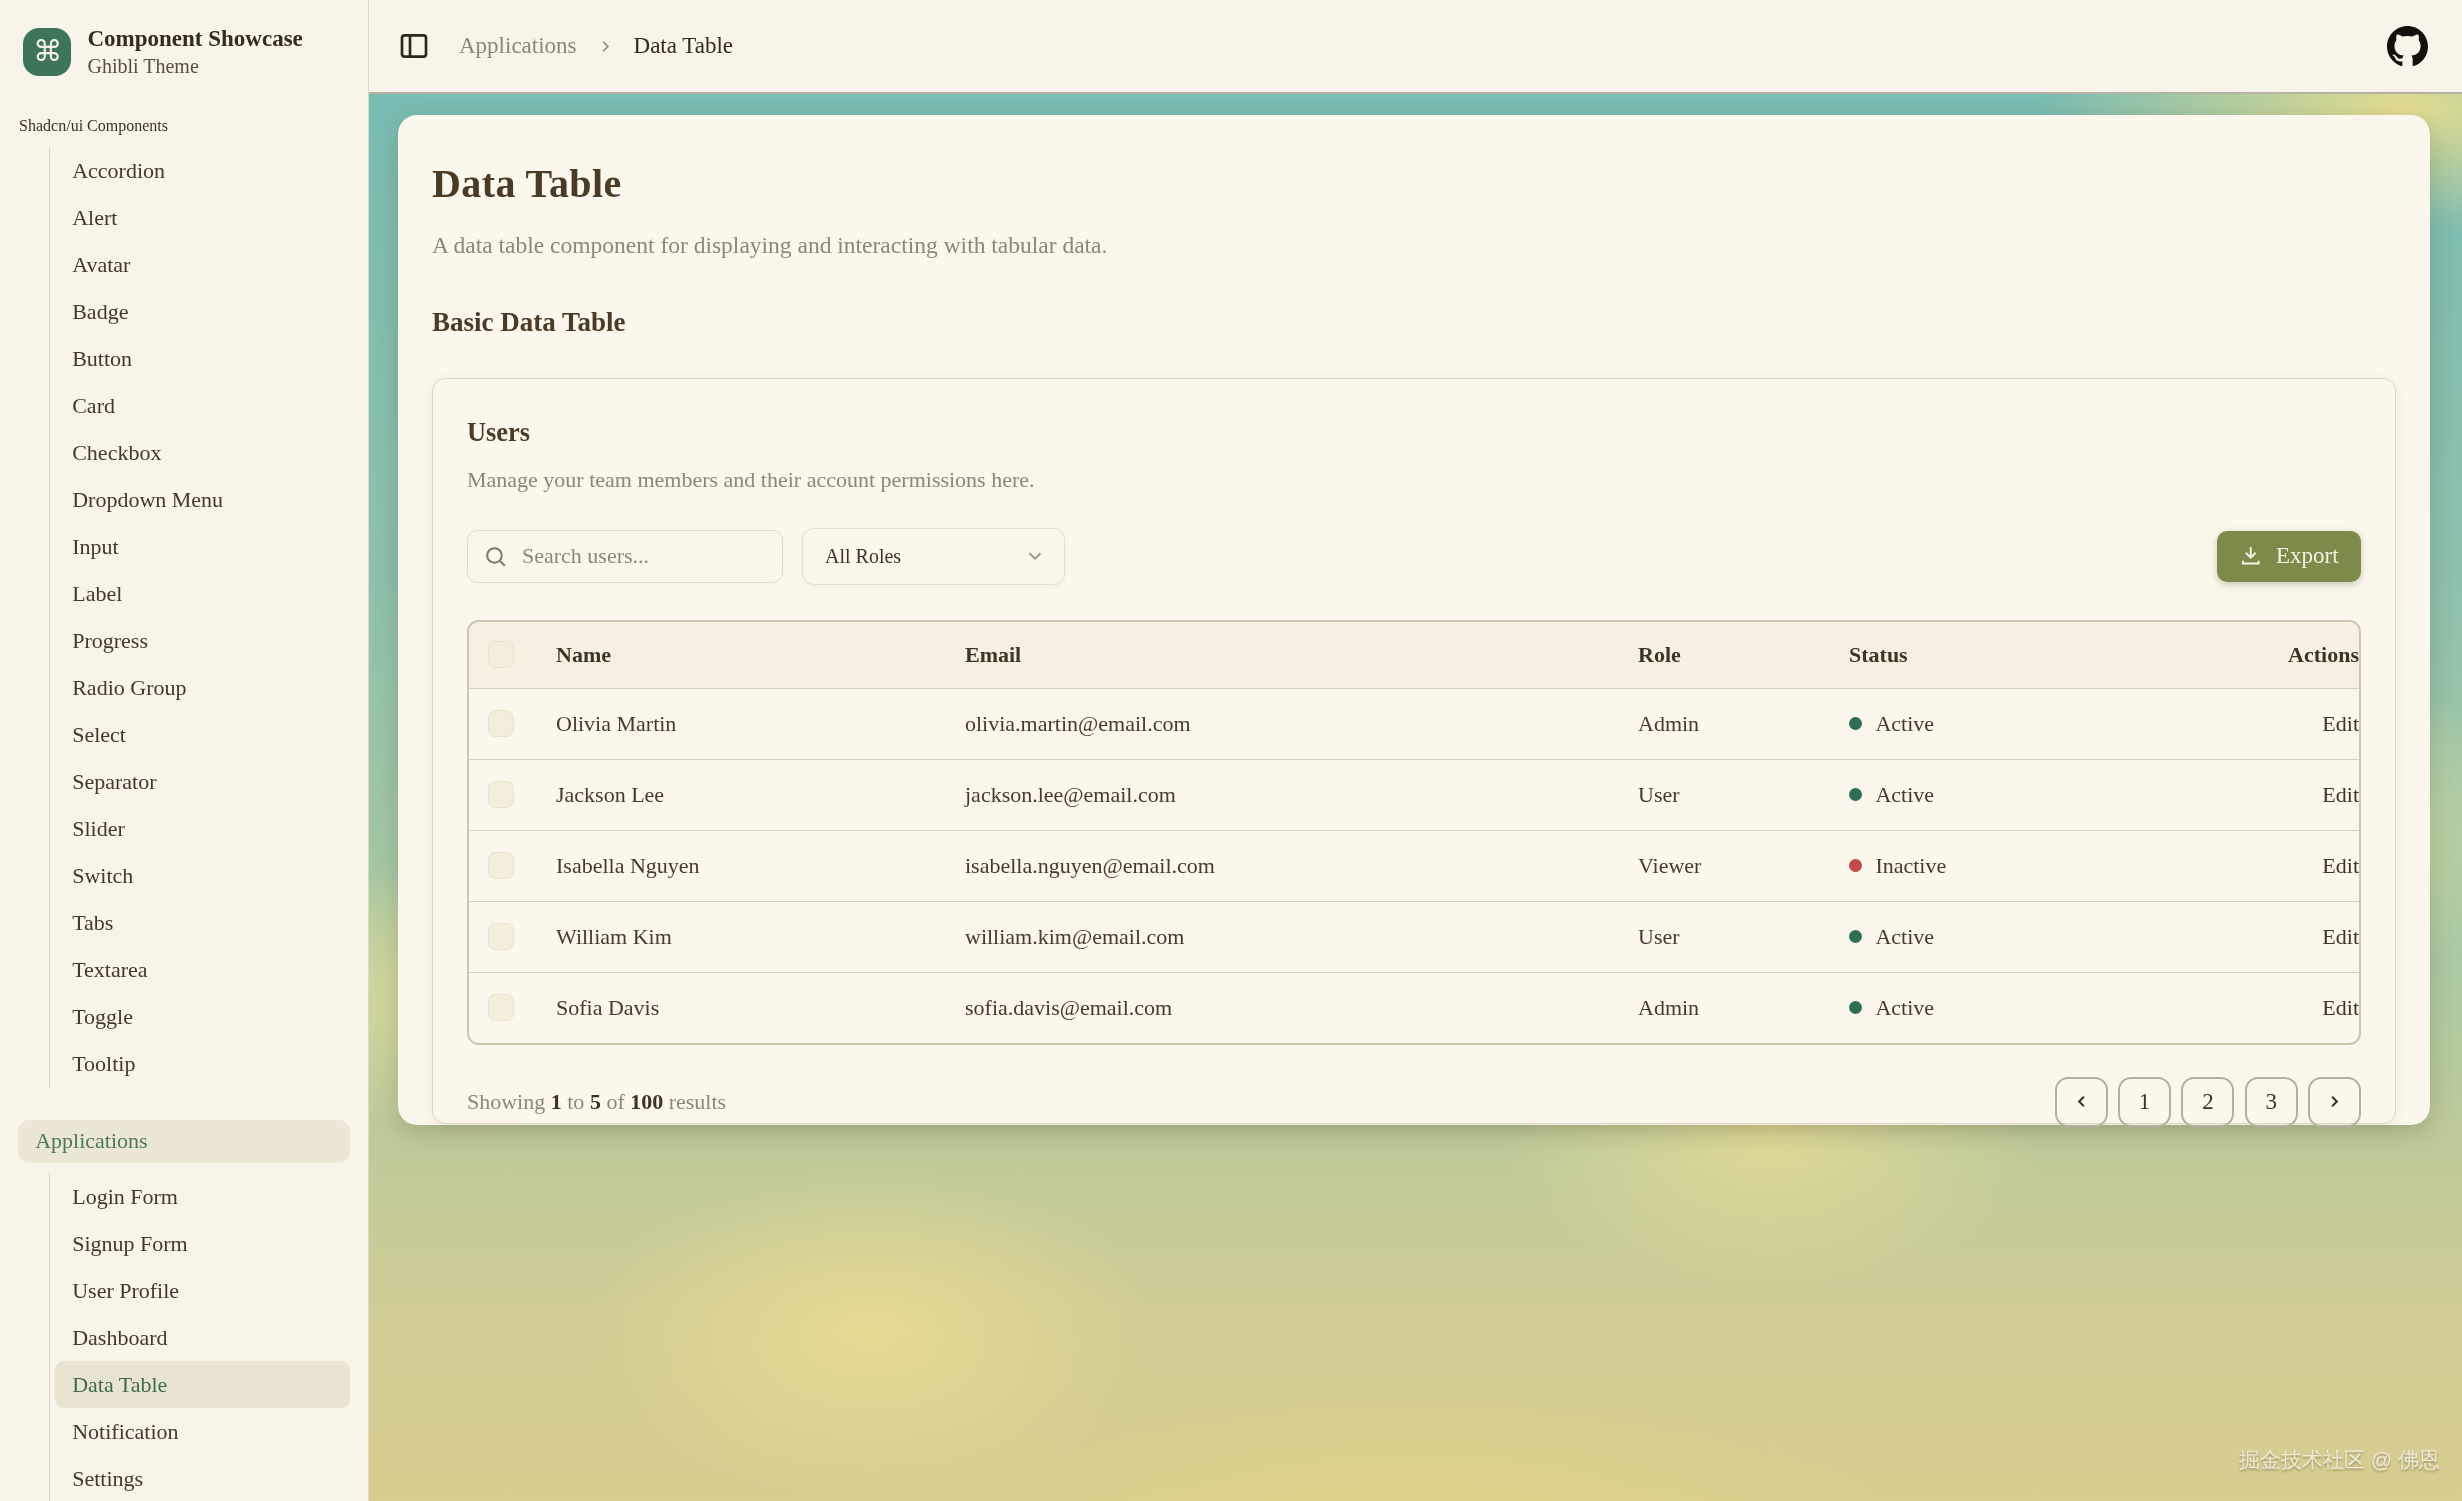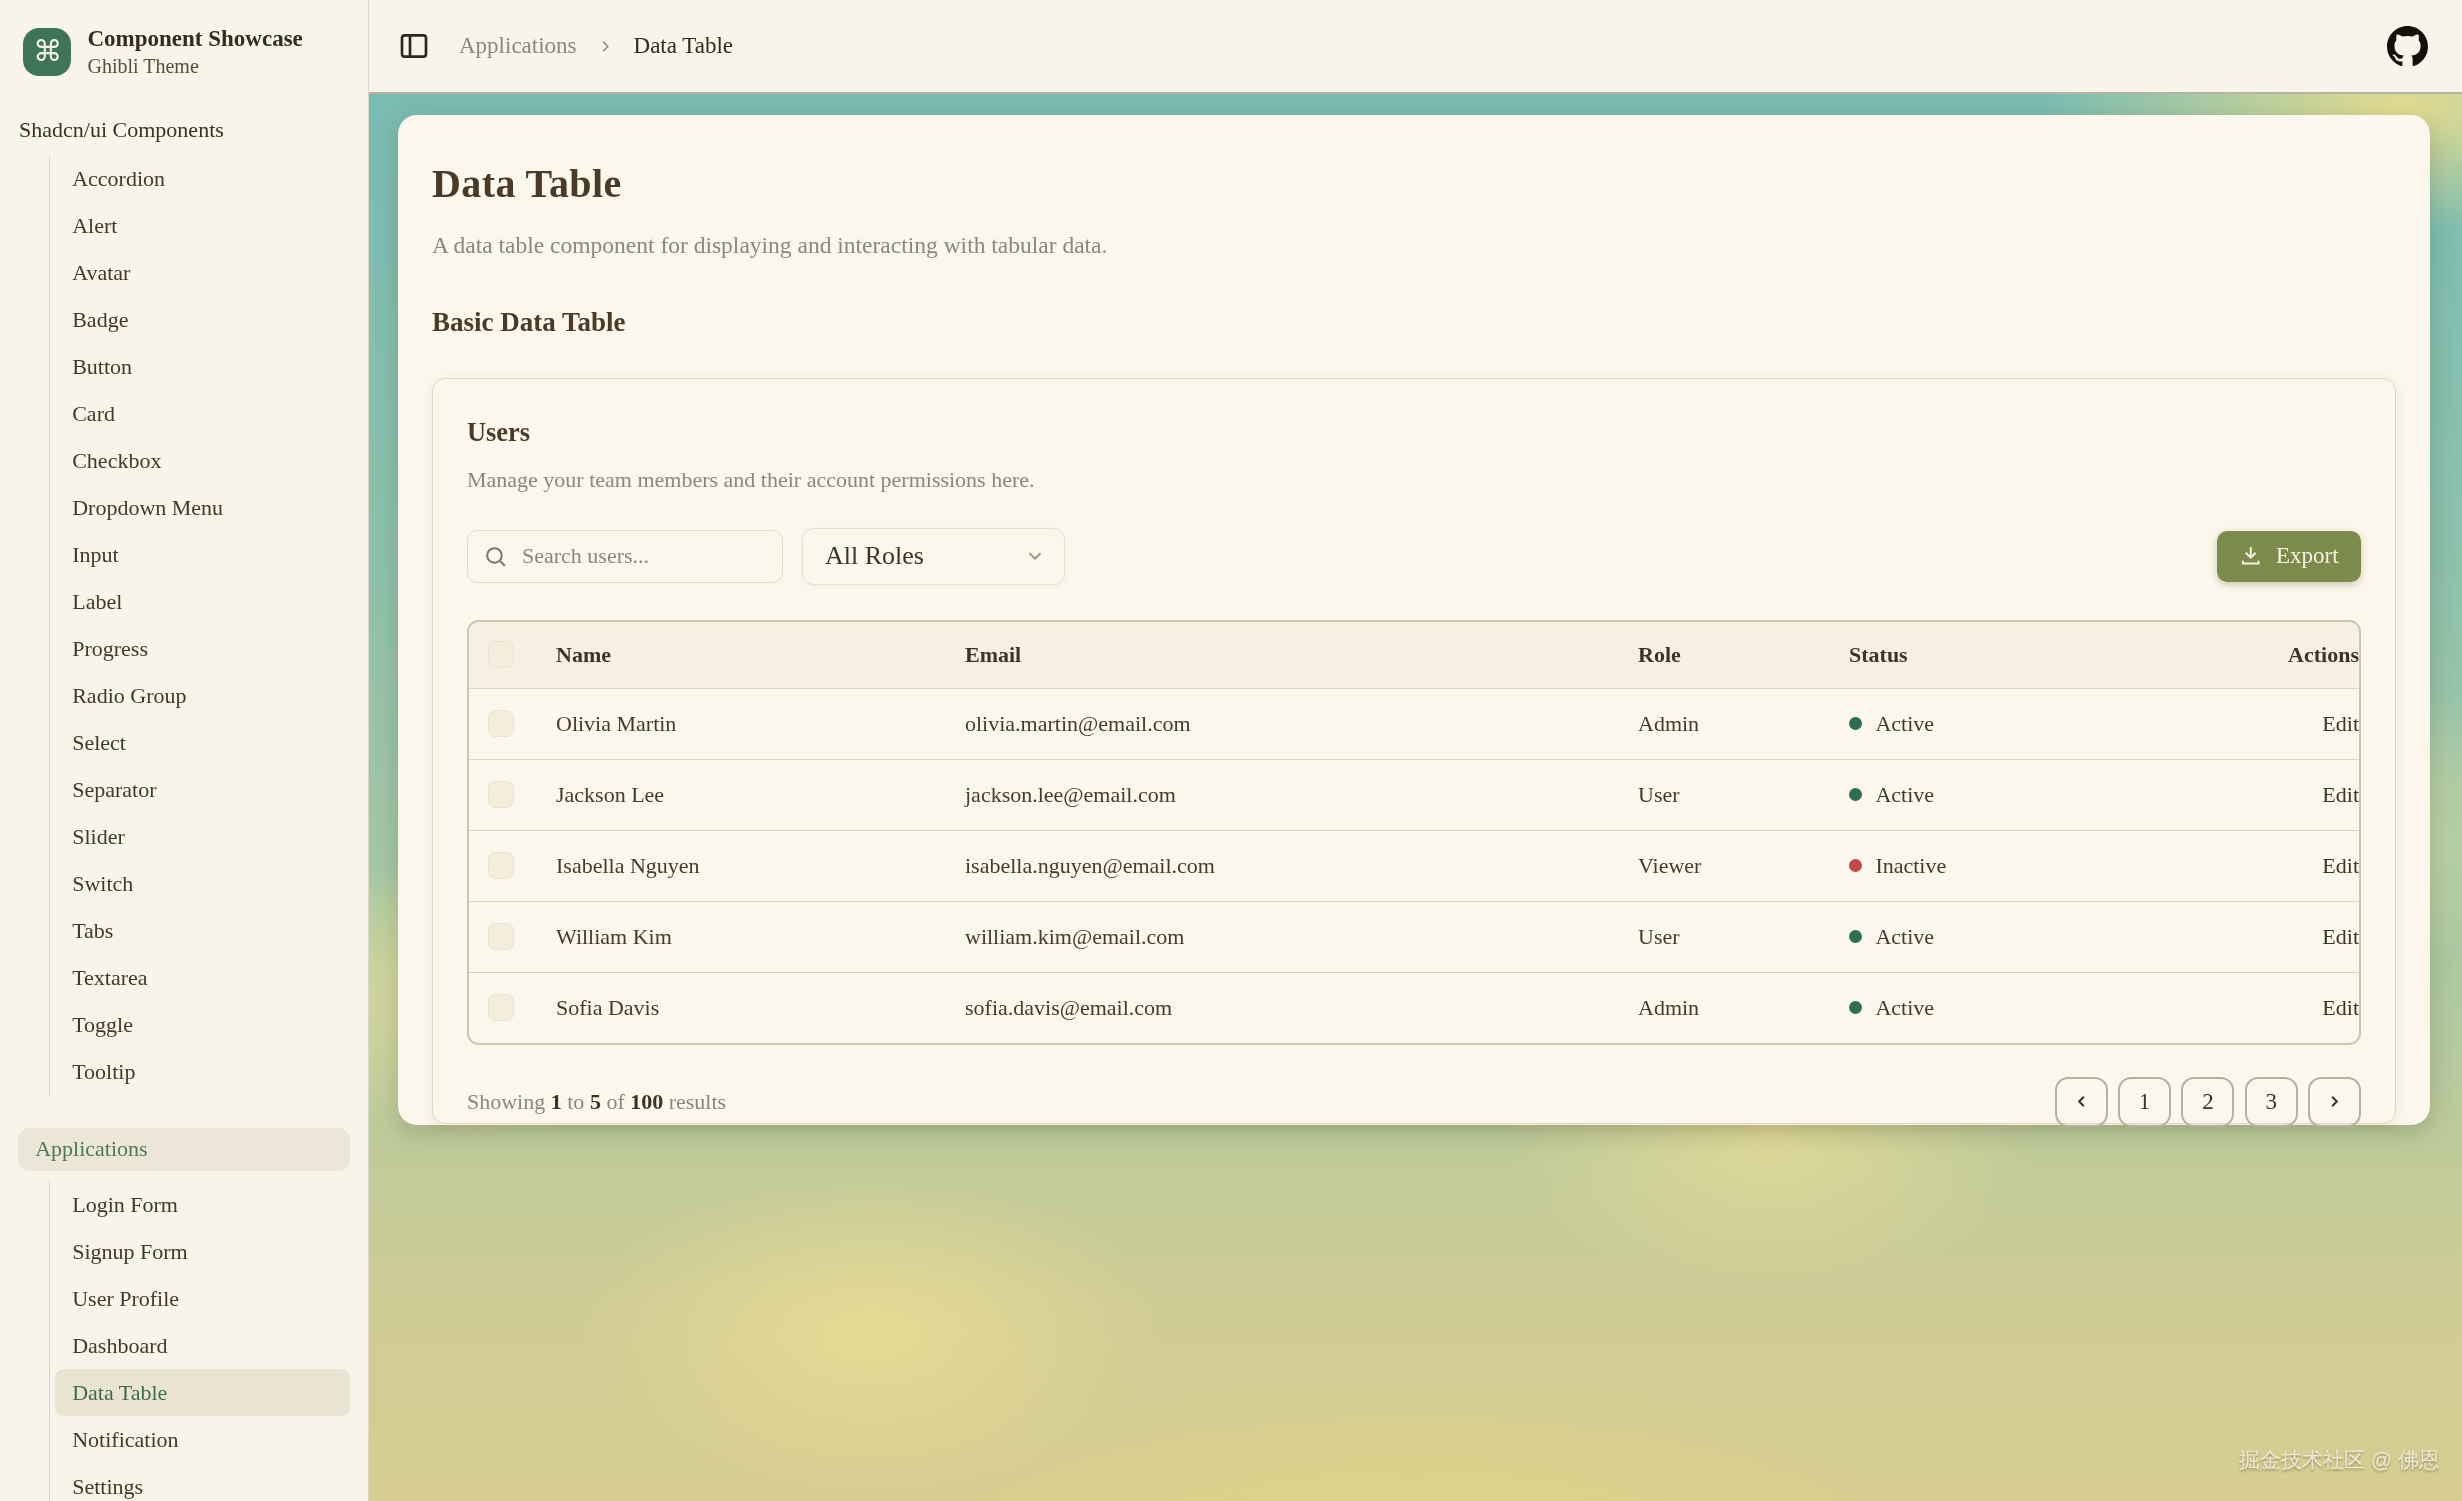--- a/index.html
+++ b/index.html
@@ -24,21 +24,21 @@
   .logo-row { display:flex; align-items:center; gap:16px; padding-left:5.9px; }
   .logo-badge {
     width:48px; height:48px; border-radius:16px;
     background:#3e7459; color:#f4f1e4;
     display:flex; align-items:center; justify-content:center;
     font-size:29px; line-height:1;
   }
   .logo-title { font-size:23px; font-weight:bold; color:#342c1e; line-height:1.25; }
   .logo-sub { font-size:20px; color:#564f3f; line-height:1.25; }
 
-  .section-label { font-size:22px; color:#3a3223; margin:38px 0 13.2px 1.5px; }
+  .section-label { font-size:16px; color:#3a3223; margin:38px 0 13.2px 1.5px; }
   .nav-list {
     list-style:none;
     margin-left:31px;
     border-left:1.5px solid #d9d3c1;
     padding-left:5px;
   }
   .nav-list li {
     font-size:22px; color:#42392a;
     height:47px; display:flex; align-items:center;
     padding:0 17.6px; border-radius:8.8px;
@@ -116,21 +116,21 @@
   }
   .search-box input::placeholder { color:#8d867a; }
   .search-icon {
     position:absolute; left:16px; top:14px; width:25px; height:25px; color:#7e7869;
   }
   .select {
     width:263px; height:57px;
     border:1.5px solid #e5dfcc; border-radius:11.7px;
     display:flex; align-items:center;
     padding:0 17.6px 0 22px; cursor:pointer;
-    font-size:26px; color:#3e3426;
+    font-size:20px; color:#3e3426;
     box-shadow:0 1.5px 4.4px rgba(80,70,40,.05);
   }
   .select .chev { margin-left:auto; width:22px; height:22px; color:#9b9585; }
   .controls-spacer { flex:1; }
   .export-btn {
     width:144px; height:51px;
     background:#7d8b4a; border:none; border-radius:10.3px;
     color:#f6f2e3; font-family:inherit; font-size:23px;
     display:flex; align-items:center; justify-content:center; gap:13.2px;
     cursor:pointer; box-shadow:0 2.2px 7.3px rgba(70,80,30,.25);

